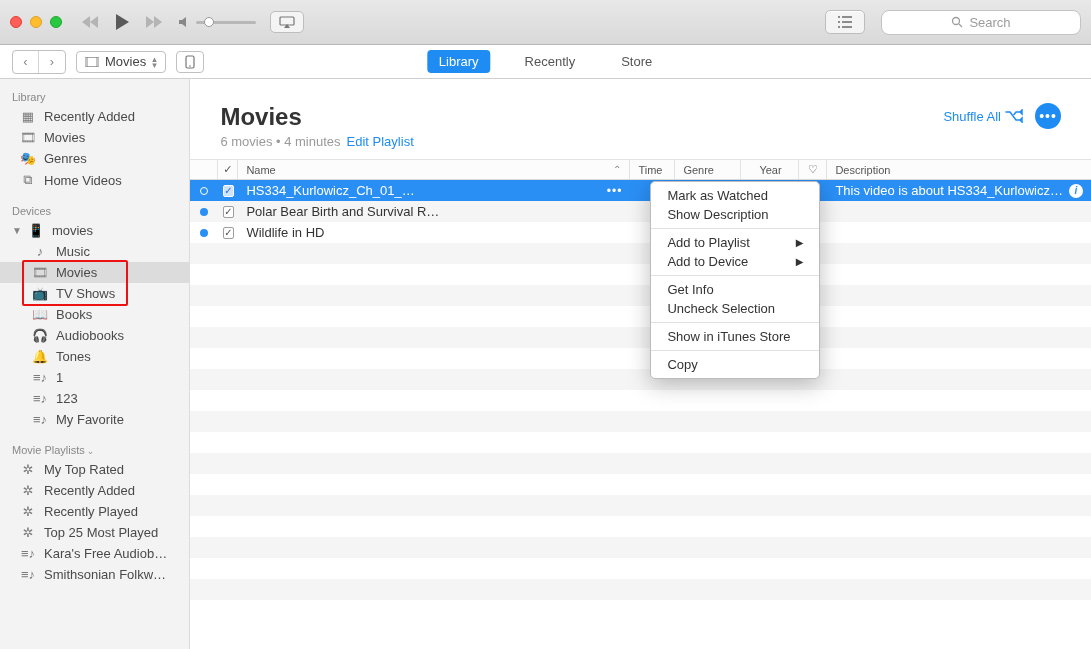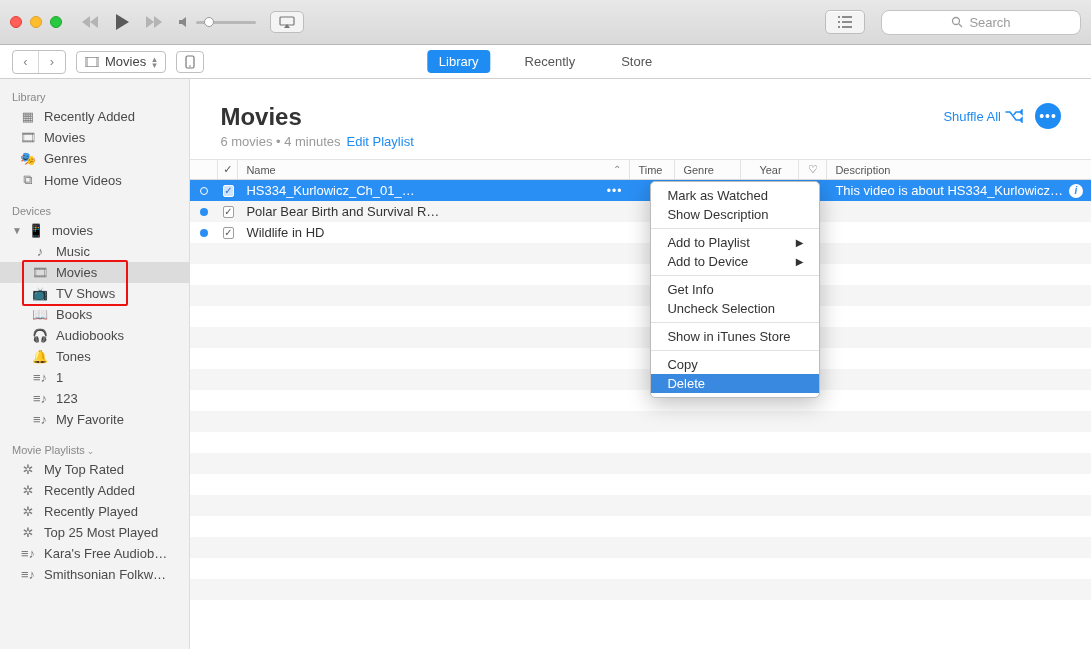--- a/index.html
+++ b/index.html
@@ -389,17 +389,16 @@
             <span>Add to Device</span>
             <span class="arr">▶</span>
           </div>
         <div class="sep"></div>
         <div class="mi">Get Info</div>
         <div class="mi">Uncheck Selection</div>
         <div class="sep"></div>
         <div class="mi">Show in iTunes Store</div>
         <div class="sep"></div>
         <div class="mi">Copy</div>
-        <div class="mi hover">Delete</div>
       </div>
     </div>
   </div>
 </div>
 
 </body></html>

